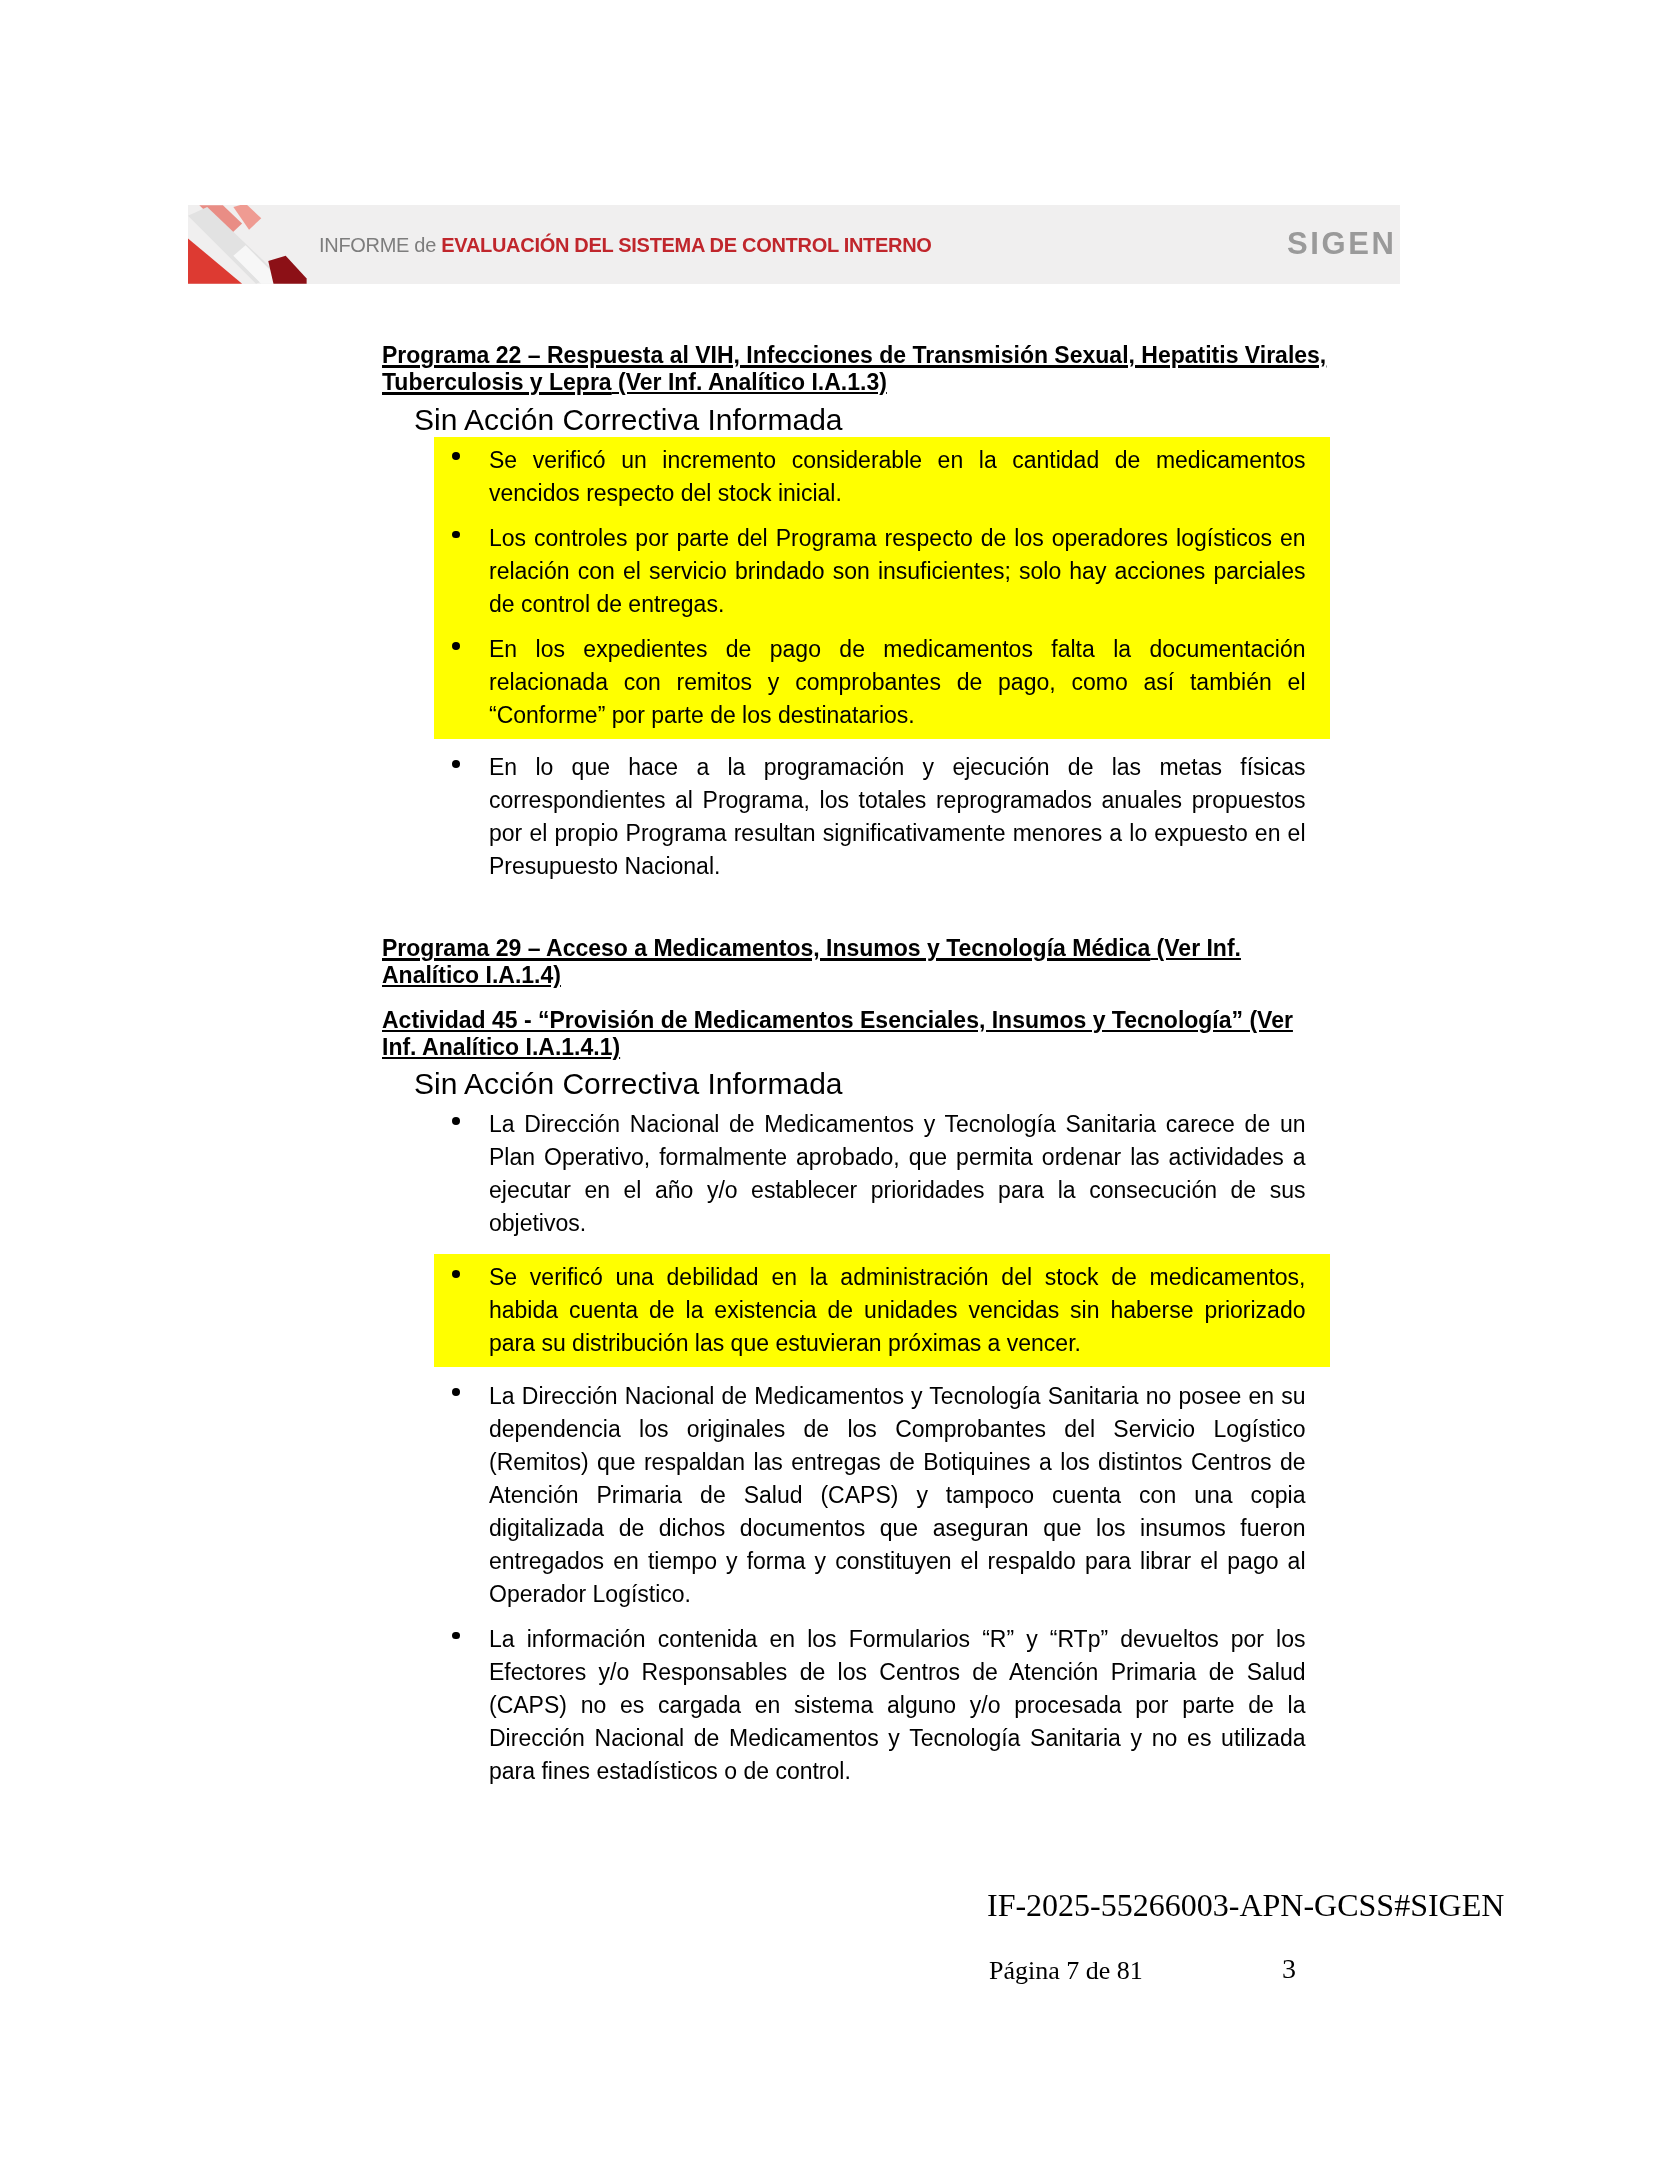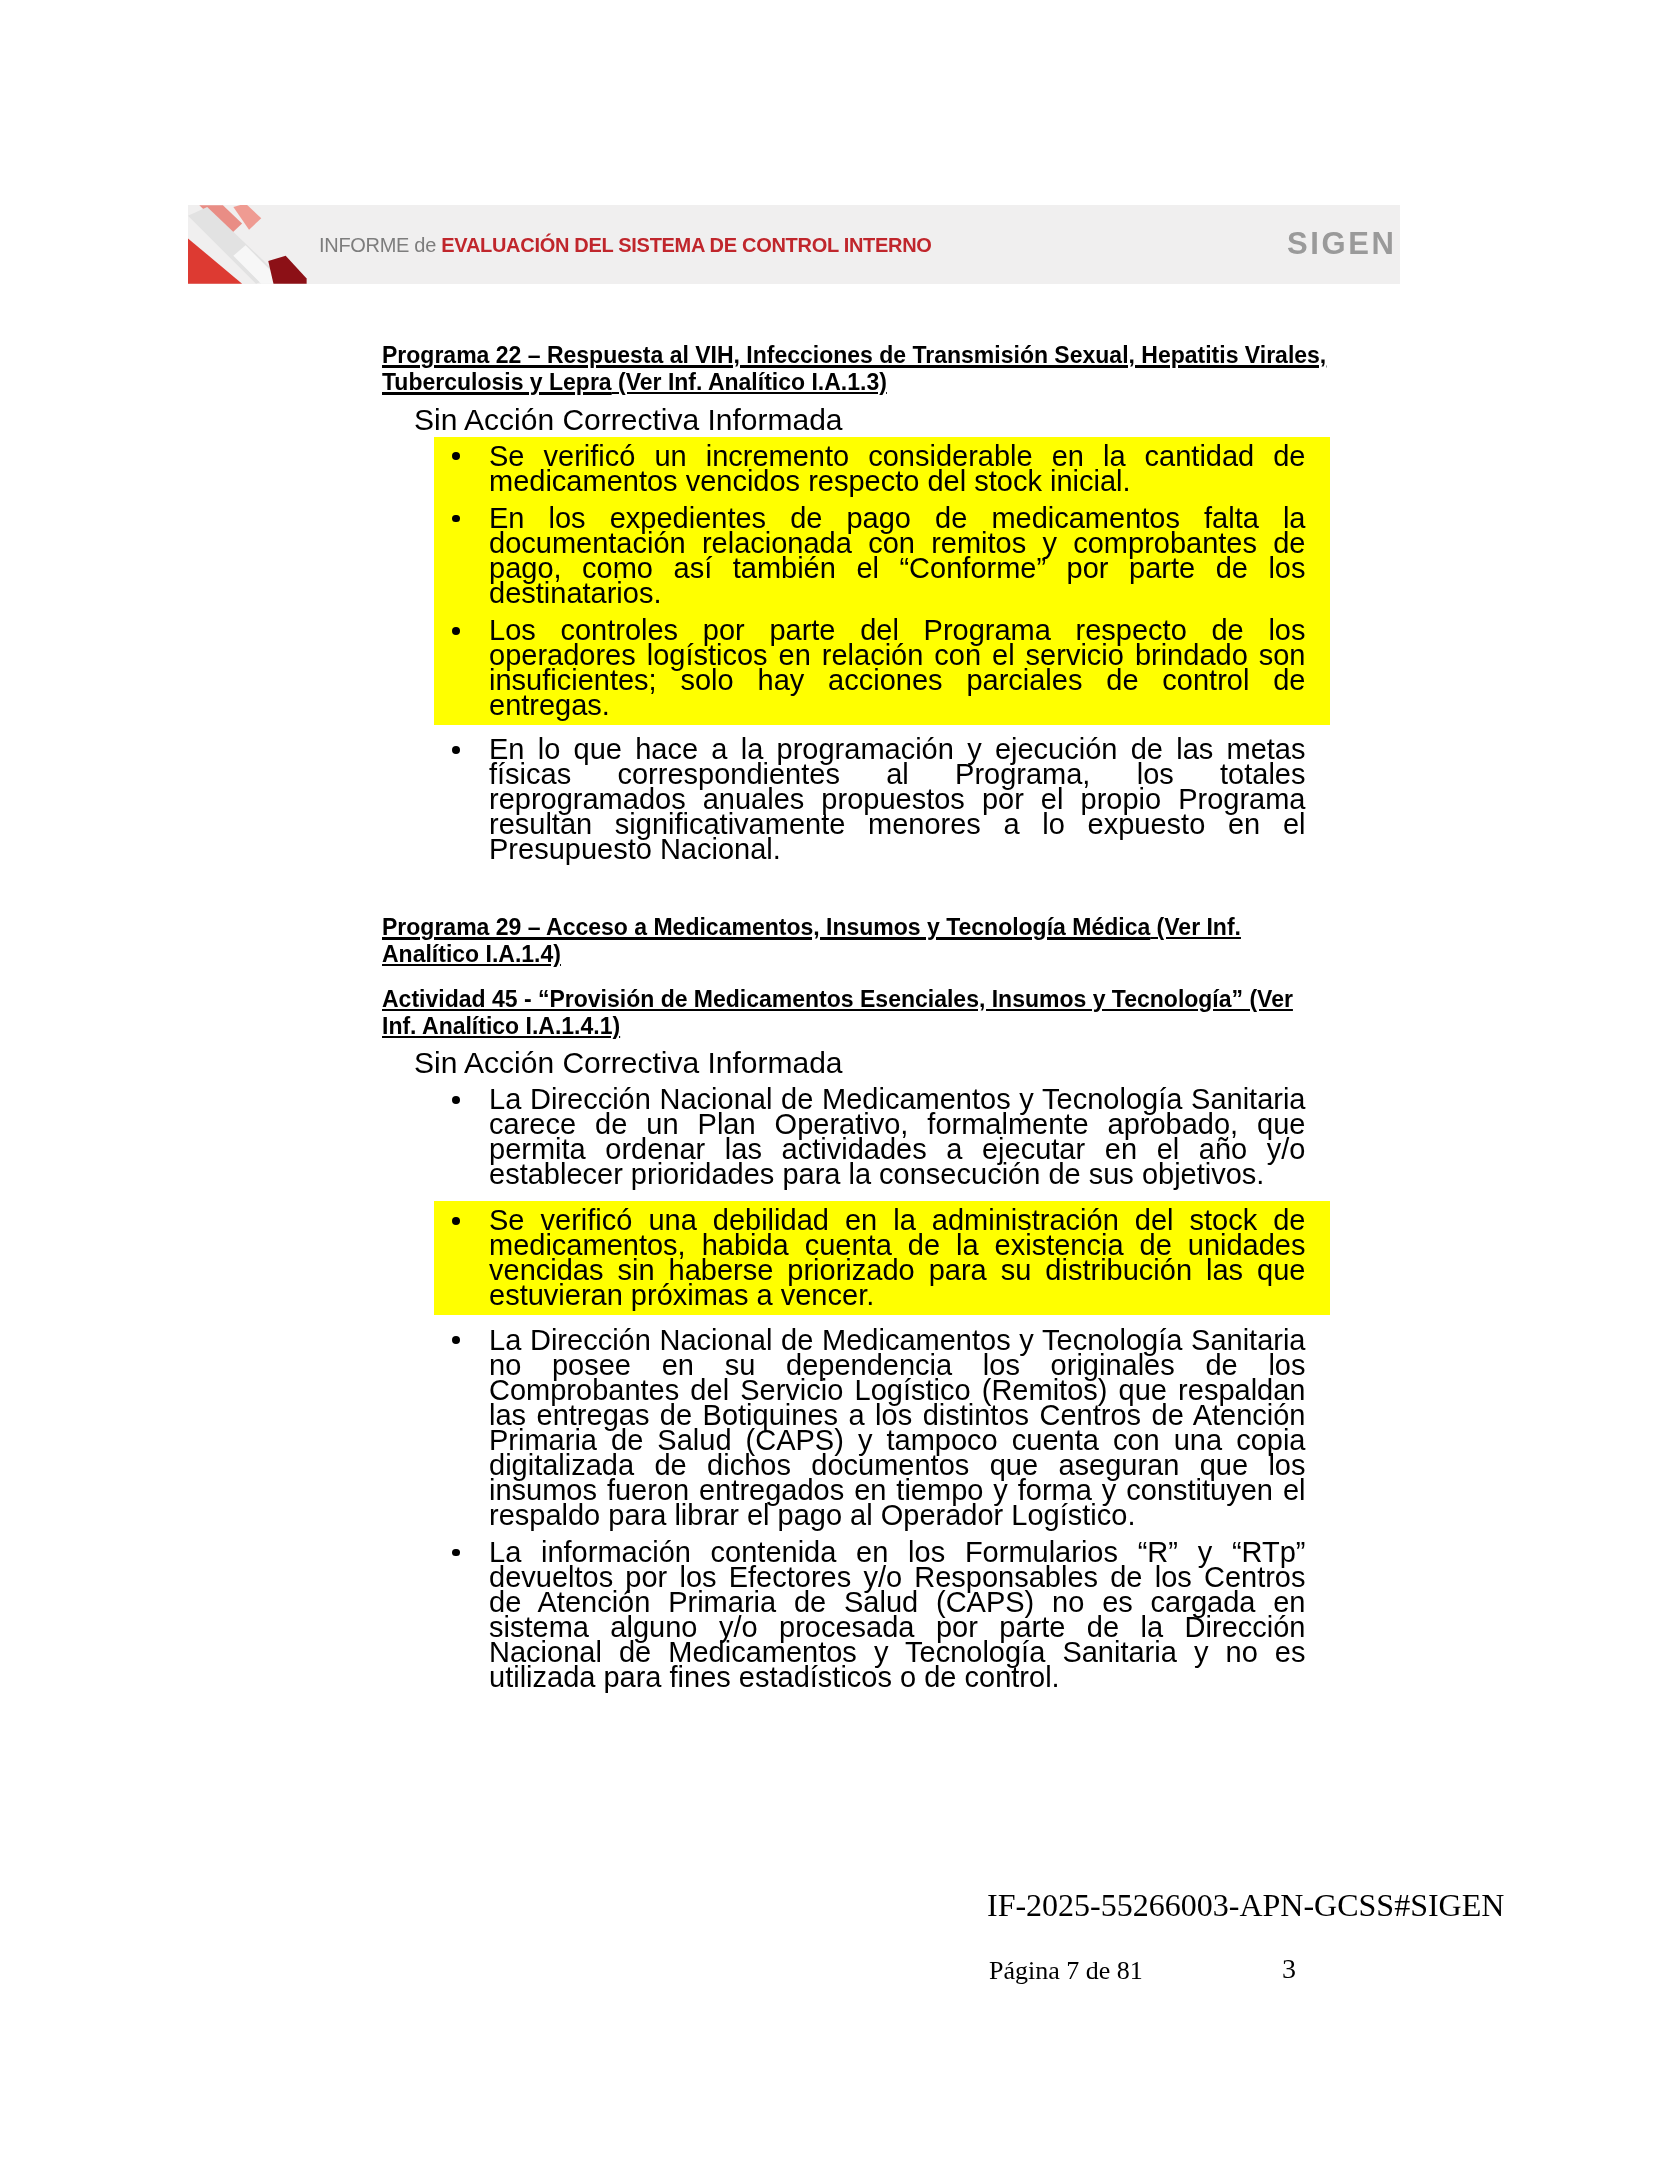--- a/index.html
+++ b/index.html
@@ -43,21 +43,21 @@
   .note {
     font-size:30px; line-height:25px;
     margin:10.5px 0 5.2px 32px;
   }
   .bullet-area { margin-left:52px; width:896px; }
   .group { padding:7px 0; }
   .group.hl { background:#ffff00; }
   .group.plain { margin-top:5.2px; }
   .bullet {
     position:relative; padding:0 24.5px 0 55px;
-    font-size:29px; line-height:25px; text-align:justify; text-justify:inter-word;
+    font-size:23px; line-height:33px; text-align:justify; text-justify:inter-word;
   }
   .bullet + .bullet { margin-top:12.2px; }
   .dot {
     position:absolute; left:18.3px; top:8.7px; width:7.9px; height:7.9px;
     background:#000; border-radius:50%;
   }
   .sec2 { margin-top:45px; }
 
   
   .footer-doc-id {
@@ -103,25 +103,25 @@
   <p class="note">Sin Acción Correctiva Informada</p>
 
   <div class="bullet-area">
     <div class="group hl">
       <div class="bullet">
         <span class="dot"></span>
         <span>Se verificó un incremento considerable en la cantidad de medicamentos vencidos respecto del stock inicial.</span>
       </div>
       <div class="bullet">
         <span class="dot"></span>
-        <span>En los expedientes de pago de medicamentos falta la documentación relacionada con remitos y comprobantes de pago, como así también el “Conforme” por parte de los destinatarios.</span>
+        <span>Los controles por parte del Programa respecto de los operadores logísticos en relación con el servicio brindado son insuficientes; solo hay acciones parciales de control de entregas.</span>
       </div>
       <div class="bullet">
         <span class="dot"></span>
-        <span>Los controles por parte del Programa respecto de los operadores logísticos en relación con el servicio brindado son insuficientes; solo hay acciones parciales de control de entregas.</span>
+        <span>En los expedientes de pago de medicamentos falta la documentación relacionada con remitos y comprobantes de pago, como así también el “Conforme” por parte de los destinatarios.</span>
       </div>
     </div>
     <div class="group plain">
       <div class="bullet">
         <span class="dot"></span>
         <span>En lo que hace a la programación y ejecución de las metas físicas correspondientes al Programa, los totales reprogramados anuales propuestos por el propio Programa resultan significativamente menores a lo expuesto en el Presupuesto Nacional.</span>
       </div>
     </div>
   </div>
 

